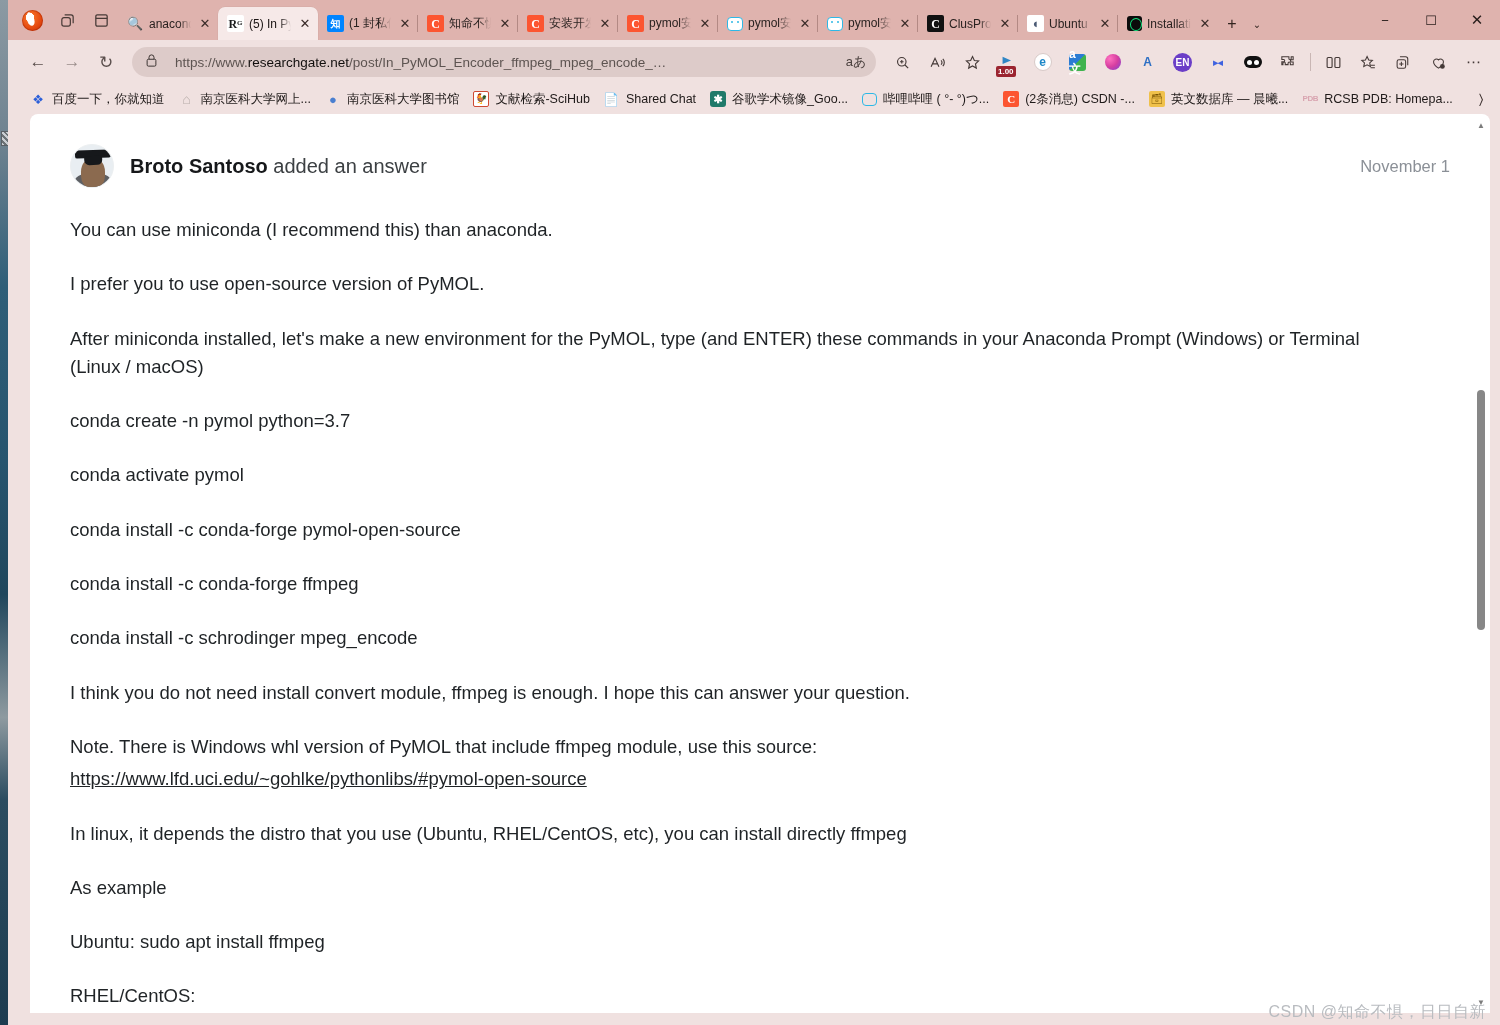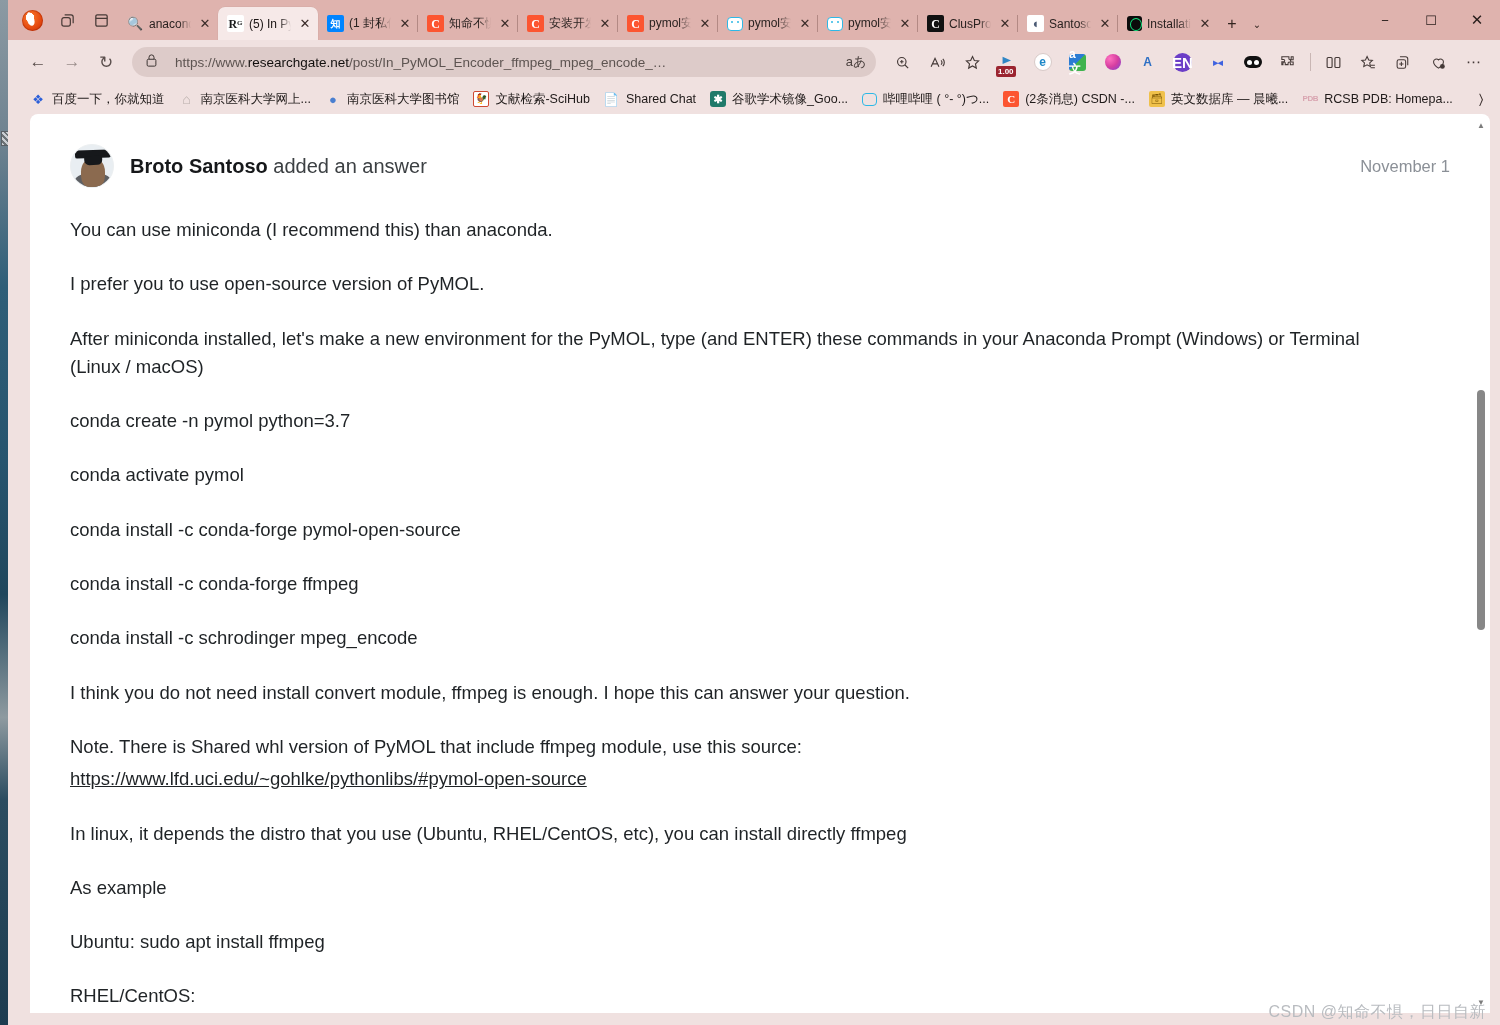--- a/index.html
+++ b/index.html
@@ -188,21 +188,21 @@
     font-size: 12px; color: #1e88c8; font-weight: 700; }
   .ext-trans { width: 17px; height: 17px; border-radius: 3px;
     background: linear-gradient(135deg,#2a7cd3 0%,#2a7cd3 50%,#3fb34f 50%,#3fb34f 100%);
     color: #fff; font-size: 12px; font-weight: 700;
     display: flex; align-items: center; justify-content: center; }
   .ext-brain { width: 16px; height: 16px; border-radius: 50%;
     background: radial-gradient(circle at 30% 30%,#ff70c0,#d63fa0 50%,#7b3fd6 100%); }
   .ext-az { width: 17px; height: 17px; color: #2d6fc4; font-size: 12px;
     font-weight: 700; display: flex; align-items: center; justify-content: center; }
   .ext-en { width: 19px; height: 19px; border-radius: 50%; background: #6b3ec7;
-    color: #fff; font-size: 15px; font-weight: 700;
+    color: #fff; font-size: 10px; font-weight: 700;
     display: flex; align-items: center; justify-content: center; }
   .ext-arrows { color: #3f62e0; font-size: 11px; letter-spacing: -1px; }
   .ext-eyes { width: 18px; height: 12px; border-radius: 6px; background: #111;
     display: flex; align-items: center; justify-content: center; gap: 2px; }
   .ext-eyes i { width: 5px; height: 5px; border-radius: 50%; background: #fff; }
   .tb-sep { width: 1px; height: 18px; background: #c9b6b4; margin: 0 4px; flex: none; }
 
   
   .bookmarks {
     height: 30px; background: #f0e1e0; flex: none;
@@ -381,21 +381,21 @@
         <span class="tab-title">pymol安装 2</span>
         <span class="tab-close">✕</span>
       </div>
       <div class="tab">
         <span class="tab-fav fav-clus">C</span>
         <span class="tab-title">ClusPro</span>
         <span class="tab-close">✕</span>
       </div>
       <div class="tab">
         <span class="tab-fav fav-vacc">◖</span>
-        <span class="tab-title">Santoso</span>
+        <span class="tab-title">Ubuntu</span>
         <span class="tab-close">✕</span>
       </div>
       <div class="tab">
         <span class="tab-fav fav-inst"></span>
         <span class="tab-title">Installation</span>
         <span class="tab-close">✕</span>
       </div>
     </div>
 
     <div class="newtab">+</div>
@@ -566,21 +566,21 @@
 
         <p class="para">You can use miniconda (I recommend this) than anaconda.</p>
         <p class="para">I prefer you to use open-source version of PyMOL.</p>
         <p class="para">After miniconda installed, let's make a new environment for the PyMOL, type (and ENTER) these commands in your Anaconda Prompt (Windows) or Terminal (Linux / macOS)</p>
         <p class="para">conda create -n pymol python=3.7</p>
         <p class="para">conda activate pymol</p>
         <p class="para">conda install -c conda-forge pymol-open-source</p>
         <p class="para">conda install -c conda-forge ffmpeg</p>
         <p class="para">conda install -c schrodinger mpeg_encode</p>
         <p class="para">I think you do not need install convert module, ffmpeg is enough. I hope this can answer your question.</p>
-        <p class="para" style="margin-bottom:4px">Note. There is Shared whl version of PyMOL that include ffmpeg module, use this source:</p>
+        <p class="para" style="margin-bottom:4px">Note. There is Windows whl version of PyMOL that include ffmpeg module, use this source:</p>
         <p class="para"><a href="#">https://www.lfd.uci.edu/~gohlke/pythonlibs/#pymol-open-source</a></p>
         <p class="para">In linux, it depends the distro that you use (Ubuntu, RHEL/CentOS, etc), you can install directly ffmpeg</p>
         <p class="para">As example</p>
         <p class="para">Ubuntu: sudo apt install ffmpeg</p>
         <p class="para">RHEL/CentOS:</p>
       </div>
 
       <div class="sbar">
         <div class="sb-arrow up">▲</div>
         <div class="sb-thumb" style="top:272px;height:240px"></div>

